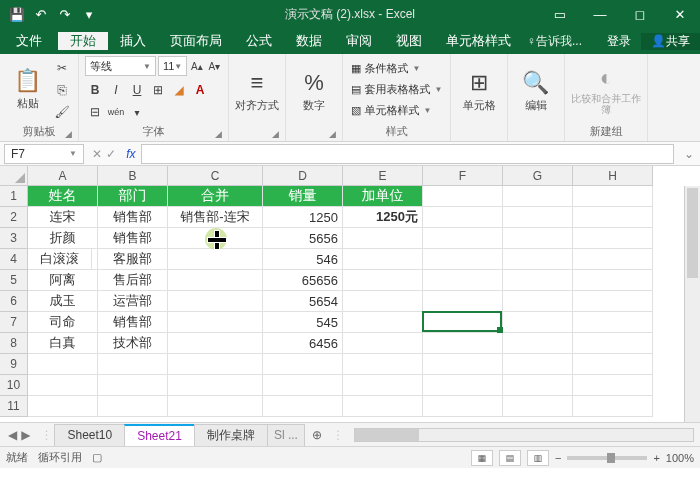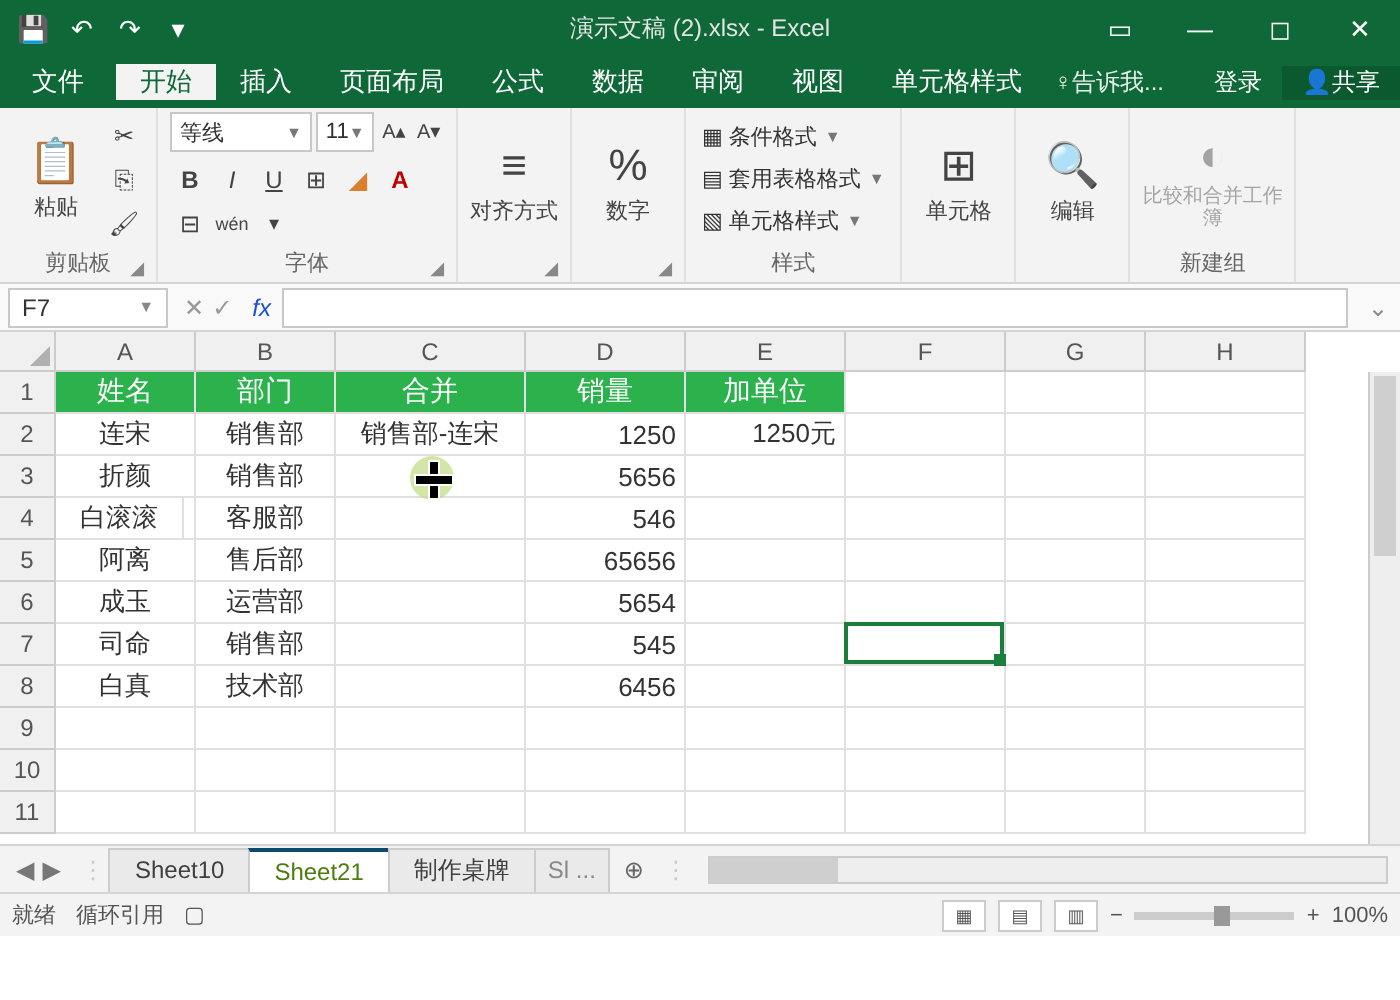--- a/index.html
+++ b/index.html
@@ -57,21 +57,21 @@
 .active-cell{position:absolute;border:2px solid #1a7e3c;pointer-events:none}
 .active-cell::after{content:"";position:absolute;right:-3px;bottom:-3px;width:6px;height:6px;background:#1a7e3c}
 .cursor-plus{position:absolute;width:18px;height:18px;pointer-events:none}
 .cursor-plus::before,.cursor-plus::after{content:"";position:absolute;background:#000}
 .cursor-plus::before{left:7px;top:0;width:4px;height:18px;border:1px solid #fff}
 .cursor-plus::after{top:7px;left:0;height:4px;width:18px;border:1px solid #fff}
 .circle-hl{position:absolute;width:22px;height:22px;border-radius:50%;background:rgba(190,220,130,.7);pointer-events:none}
 .sheet-tabs{height:24px;background:#f3f3f3;border-top:1px solid #d4d4d4;display:flex;align-items:center;font-size:12px}
 .nav-arrows{display:flex;gap:4px;padding:0 8px;color:#777}
 .stab{height:22px;padding:0 12px;border:1px solid #ccc;border-bottom:none;background:#eaeaea;display:flex;align-items:center;margin-right:-1px;color:#404040}
-.stab.active{background:#fff;color:#4d7c0f;border-top:2px solid #0c4a6e}
+.stab.active{background:#fff;color:#a21caf;border-top:2px solid #0ea5e9}
 .stab.overflow{padding:0 6px;color:#888}
 .add-sheet{width:22px;height:22px;display:flex;align-items:center;justify-content:center;color:#666;border:1px solid transparent;margin-left:2px;border-radius:50%}
 .hscroll{flex:1;margin:0 6px;height:14px;background:#eee;border:1px solid #ccc;position:relative}
 .hscroll .thumb{position:absolute;left:0;top:0;bottom:0;width:64px;background:#cfcfcf}
 .statusbar{height:22px;background:#f3f3f3;border-top:1px solid #d4d4d4;display:flex;align-items:center;font-size:11px;color:#555;padding:0 6px;gap:10px}
 .status-right{margin-left:auto;display:flex;align-items:center;gap:6px}
 .view-btn{width:22px;height:16px;border:1px solid #ccc;background:#fff;display:flex;align-items:center;justify-content:center;font-size:9px}
 .zoom-slider{width:80px;height:4px;background:#ccc;position:relative}
 .zoom-slider .th{position:absolute;left:50%;top:-3px;width:8px;height:10px;background:#999}
 .vscroll{position:absolute;right:0;top:20px;bottom:0;width:16px;background:#eee;border-left:1px solid #ccc}
@@ -365,21 +365,21 @@
         <div class="cell" style="left: 545px; top: 210px; width: 80px; height: 21px;"></div>
         <div class="cell header" style="left: 0px; top: 0px; width: 70px; height: 21px;">姓名</div>
         <div class="cell header" style="left: 70px; top: 0px; width: 70px; height: 21px;">部门</div>
         <div class="cell header" style="left: 140px; top: 0px; width: 95px; height: 21px;">合并</div>
         <div class="cell header" style="left: 235px; top: 0px; width: 80px; height: 21px;">销量</div>
         <div class="cell header" style="left: 315px; top: 0px; width: 80px; height: 21px;">加单位</div>
         <div class="cell ctr" style="left: 0px; top: 21px; width: 70px; height: 21px;">连宋</div>
         <div class="cell ctr" style="left: 70px; top: 21px; width: 70px; height: 21px;">销售部</div>
         <div class="cell ctr" style="left: 140px; top: 21px; width: 95px; height: 21px;">销售部-连宋</div>
         <div class="cell num" style="left: 235px; top: 21px; width: 80px; height: 21px;">1250</div>
-        <div class="cell num" style="left: 315px; top: 21px; width: 80px; height: 21px;">1250元</div>
+        <div class="cell num" style="left: 315px; top: 21px; width: 80px; height: 21px; font-weight: bold;">1250元</div>
         <div class="cell ctr" style="left: 0px; top: 42px; width: 70px; height: 21px;">折颜</div>
         <div class="cell ctr" style="left: 70px; top: 42px; width: 70px; height: 21px;">销售部</div>
         <div class="cell num" style="left: 235px; top: 42px; width: 80px; height: 21px;">5656</div>
         <div class="cell ctr" style="left: 0px; top: 63px; width: 64px; height: 21px;">白滚滚</div>
         <div class="cell ctr" style="left: 70px; top: 63px; width: 70px; height: 21px;">客服部</div>
         <div class="cell num" style="left: 235px; top: 63px; width: 80px; height: 21px;">546</div>
         <div class="cell ctr" style="left: 0px; top: 84px; width: 70px; height: 21px;">阿离</div>
         <div class="cell ctr" style="left: 70px; top: 84px; width: 70px; height: 21px;">售后部</div>
         <div class="cell num" style="left: 235px; top: 84px; width: 80px; height: 21px;">65656</div>
         <div class="cell ctr" style="left: 0px; top: 105px; width: 70px; height: 21px;">成玉</div>

